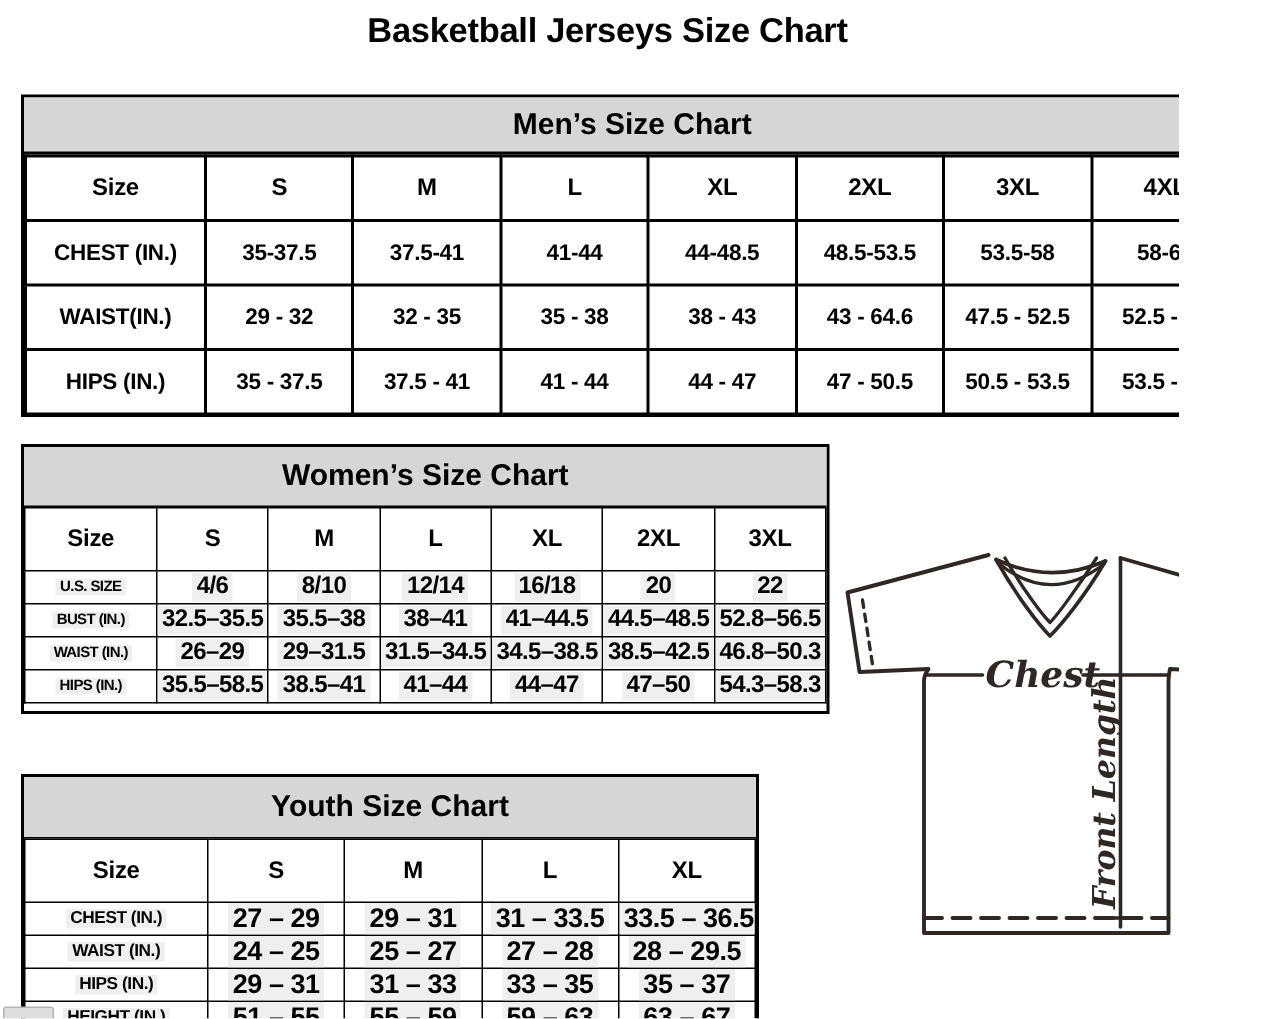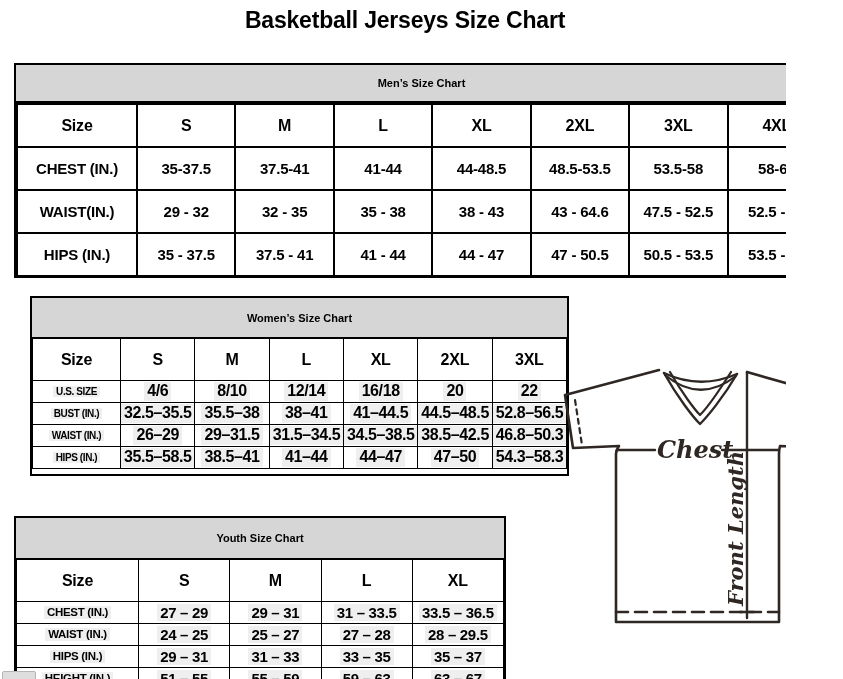--- a/index.html
+++ b/index.html
@@ -7,47 +7,47 @@
   #page {
     position:relative; width:786px; height:679px; background:#fff;
     font-family:"Liberation Sans", sans-serif; color:#000; overflow:hidden;
   }
   #page-title {
     position:absolute; top:7px; left:0; width:810px; text-align:center;
     font-size:23px; font-weight:bold; letter-spacing:-0.2px;
   }
   .chart { position:absolute; border:2px solid #000; background:#fff; }
   .band {
-    background:#d6d6d6; text-align:right; font-weight:bold; font-size:11px;
+    background:#d6d6d6; text-align:right; font-weight:bold; font-size:20px;
     border-bottom:2px solid #000; display:flex; align-items:center; justify-content:center;
   }
   table { border-collapse:collapse; table-layout:fixed; width:100%; }
   td {
     border:1px solid #000; text-align:center; vertical-align:middle;
     font-weight:bold; letter-spacing:-0.2px; overflow:hidden; white-space:nowrap;
   }
   
   #mens-chart { left:14px; top:63px; width:815px; height:215px; }
   #mens-chart .band { height:38px; }
   #mens-chart td { border-width:2px; font-size:15px; }
   #mens-chart thead td { height:43px; font-size:16px; }
   #mens-chart tbody td { height:43px; }
   #mens-chart td:first-child { width:120px; }
   
-  #womens-chart { left:30px; top:296px; width:539px; height:180px; }
+  #womens-chart { left:14px; top:296px; width:539px; height:180px; }
   #womens-chart .band { height:40px; border-bottom-width:1px; }
   #womens-chart thead td { height:42px; font-size:16px; }
   #womens-chart tbody td { height:22px; font-size:16px; letter-spacing:-0.4px; }
   #womens-chart tbody td:first-child { font-size:10px; }
   #womens-chart td:first-child { width:88px; }
   
   #youth-chart { left:14px; top:516px; width:492px; height:178px; }
   #youth-chart .band { height:41px; border-bottom-width:1px; }
   #youth-chart thead td { height:42px; font-size:16px; }
-  #youth-chart tbody td { height:22px; font-size:15px; letter-spacing:-0.3px; }
+  #youth-chart tbody td { height:22px; font-size:18px; letter-spacing:-0.3px; }
   #youth-chart tbody td:first-child { font-size:11.5px; }
   #youth-chart td:first-child { width:122px; }
   
   #womens-chart tbody .hl, #youth-chart tbody .hl {
     background:#efefef; padding:0 3px; display:inline-block; line-height:1.15;
   }
   
   #jersey { position:absolute; left:559px; top:358px; }
   
   #artifact-left {

